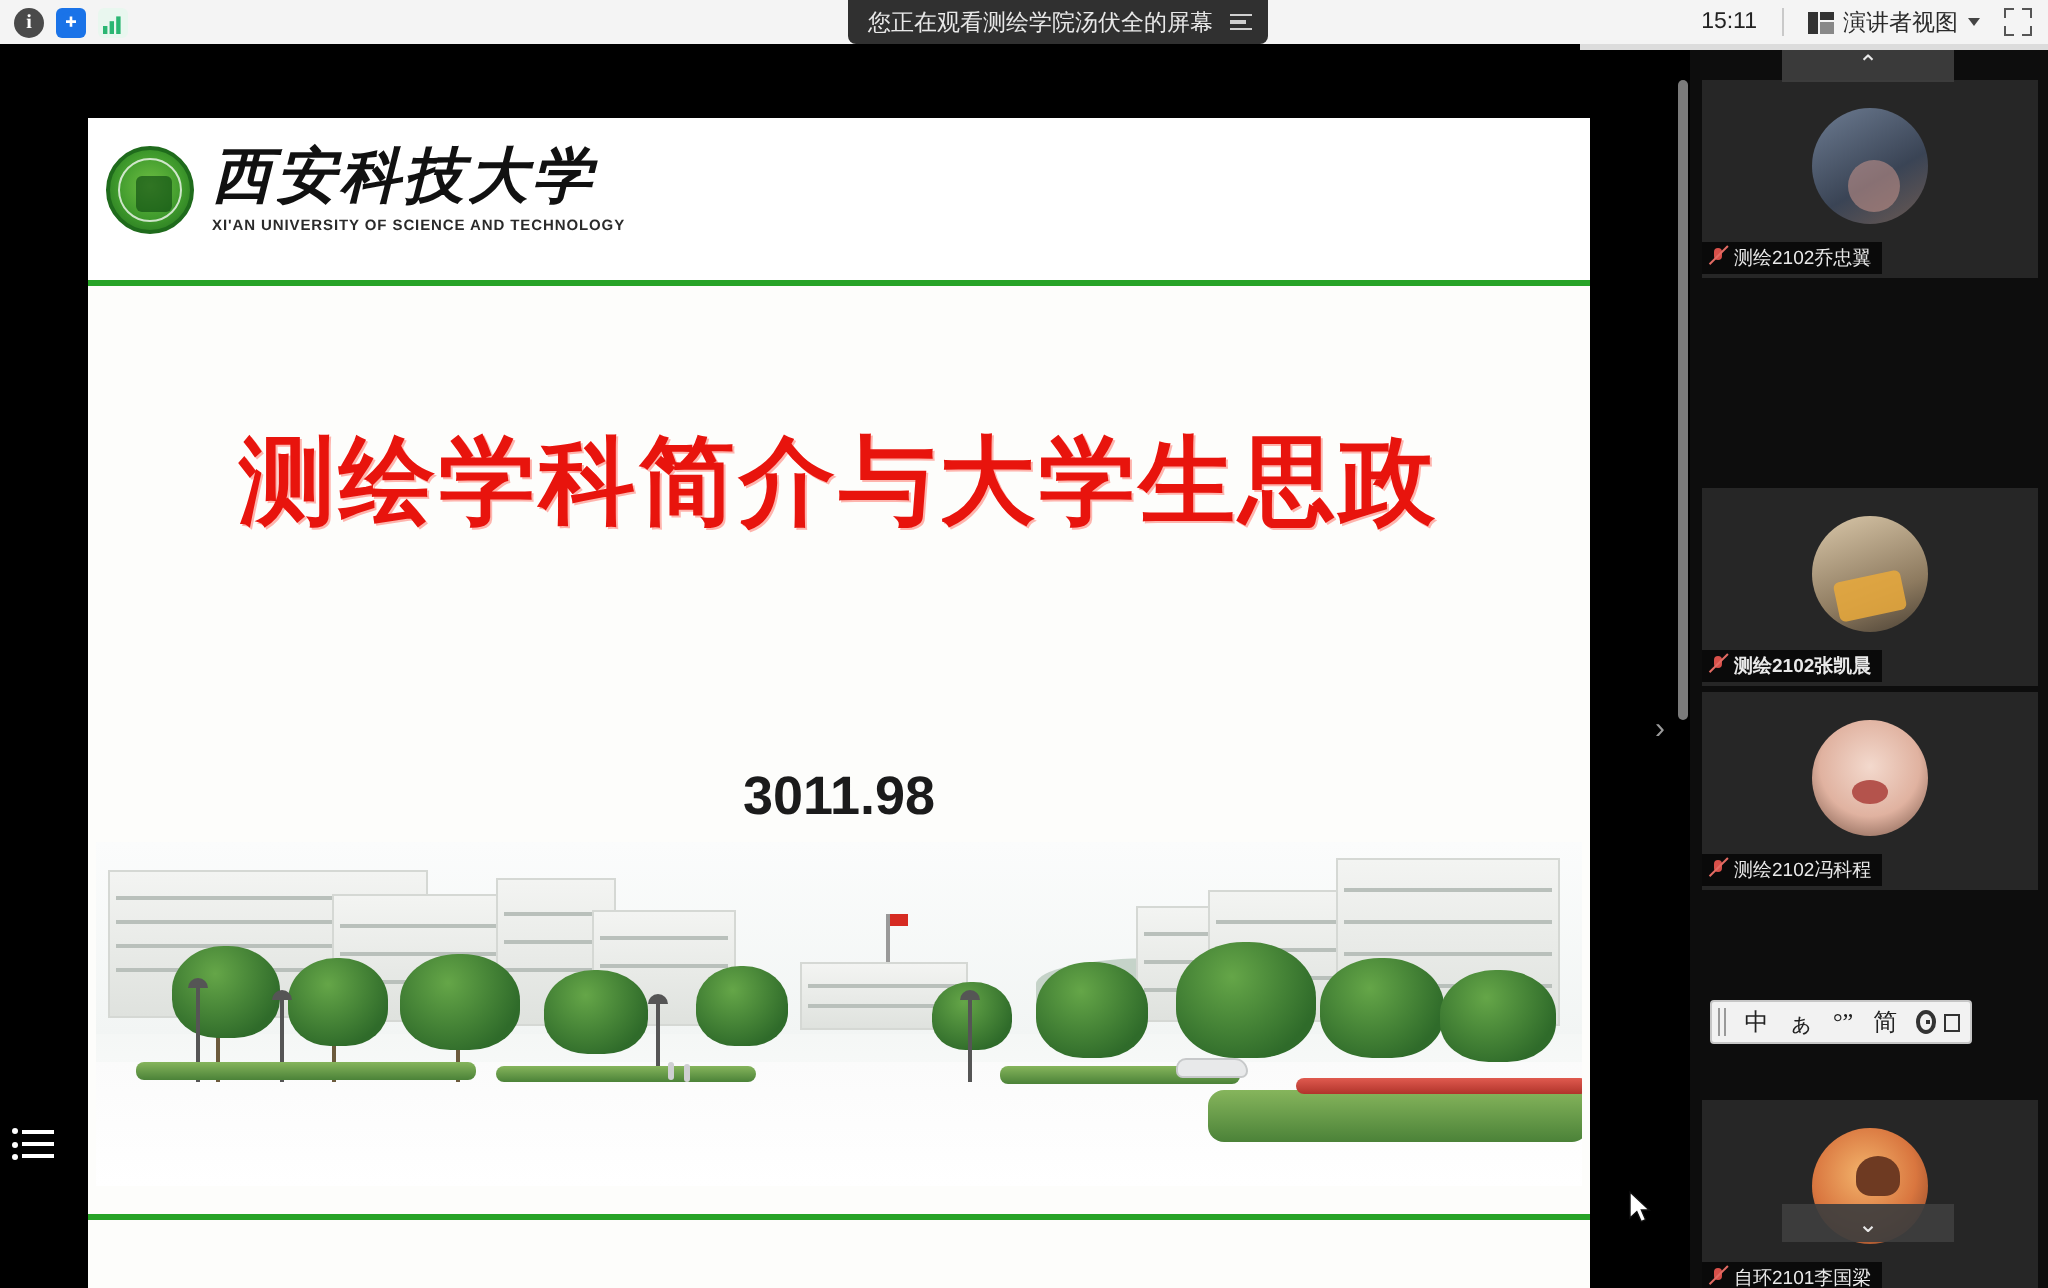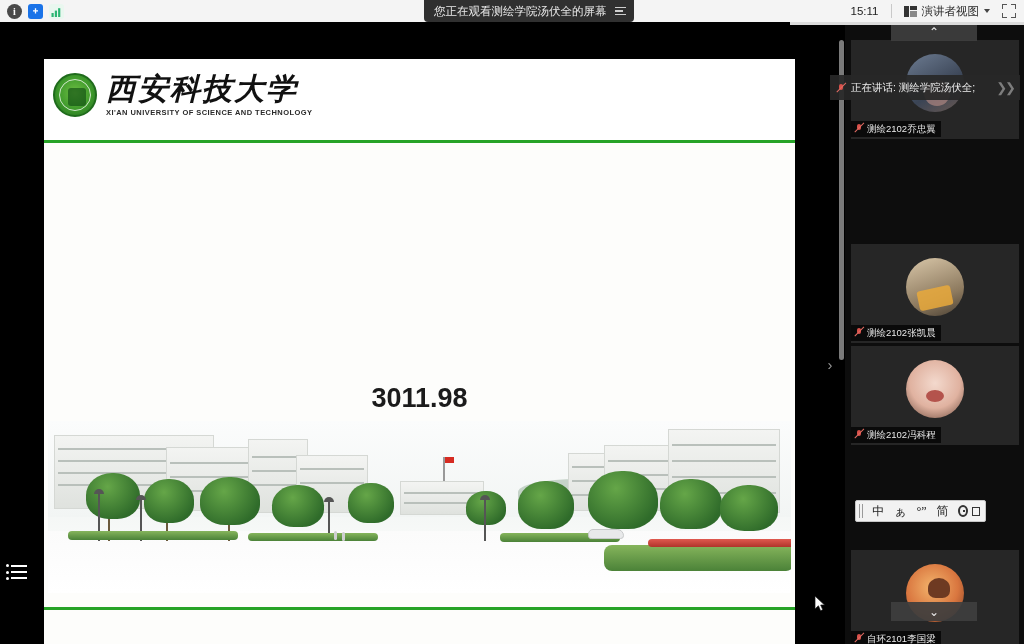--- a/index.html
+++ b/index.html
@@ -284,20 +284,21 @@
       <div class="logo-wrap">
         <div class="emblem"></div>
         <div>
           <div class="uni-cn">西安科技大学</div>
           <div class="uni-en">XI'AN UNIVERSITY OF SCIENCE AND TECHNOLOGY</div>
         </div>
       </div>
     </div>
     <div class="rule-top"></div>
 
+    <div class="slide-title">测绘学科简介与大学生思政</div>
     <div class="slide-date">3011.98</div>
 
     <div class="photo">
       <div class="ph-sky"></div>
       <div class="ph-hill" style="left:470px;top:58px;width:120px;height:26px;"></div>
 
       <div class="ph-bldg" style="left:6px;top:14px;width:160px;height:74px;">
           <i style="top:12px"></i>
           <i style="top:24px"></i>
           <i style="top:36px"></i>
@@ -390,36 +391,31 @@
   </svg>
 
 </div>
 
 <div class="panel">
 
   <div class="panel-scrollbar"></div>
 
   <div class="scroll-up">⌃</div>
 
-  <div class="speaking">
-    <span class="micoff"></span>
-    <span>正在讲话: 测绘学院汤伏全;</span>
-    <span class="chev">❯❯</span>
-  </div>
 
   <div class="tile" style="top:18px;">
     <div class="av av-a"></div>
     <div class="nm">
       <span class="micoff"></span>
       <span>测绘2102乔忠翼</span>
     </div>
   </div>
 
 
-  <div class="tile" style="top:222px;">
+  <div class="tile" style="top:222px;font-weight:bold;">
     <div class="av av-c"></div>
     <div class="nm">
       <span class="micoff"></span>
       <span>测绘2102张凯晨</span>
     </div>
   </div>
 
   <div class="tile" style="top:324px;">
     <div class="av av-d"></div>
     <div class="nm">

